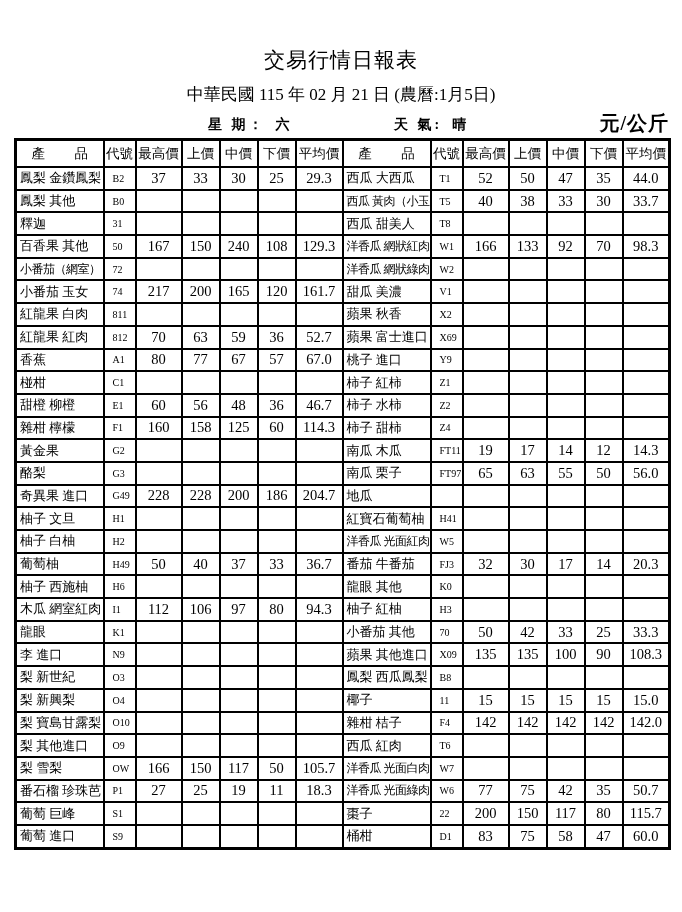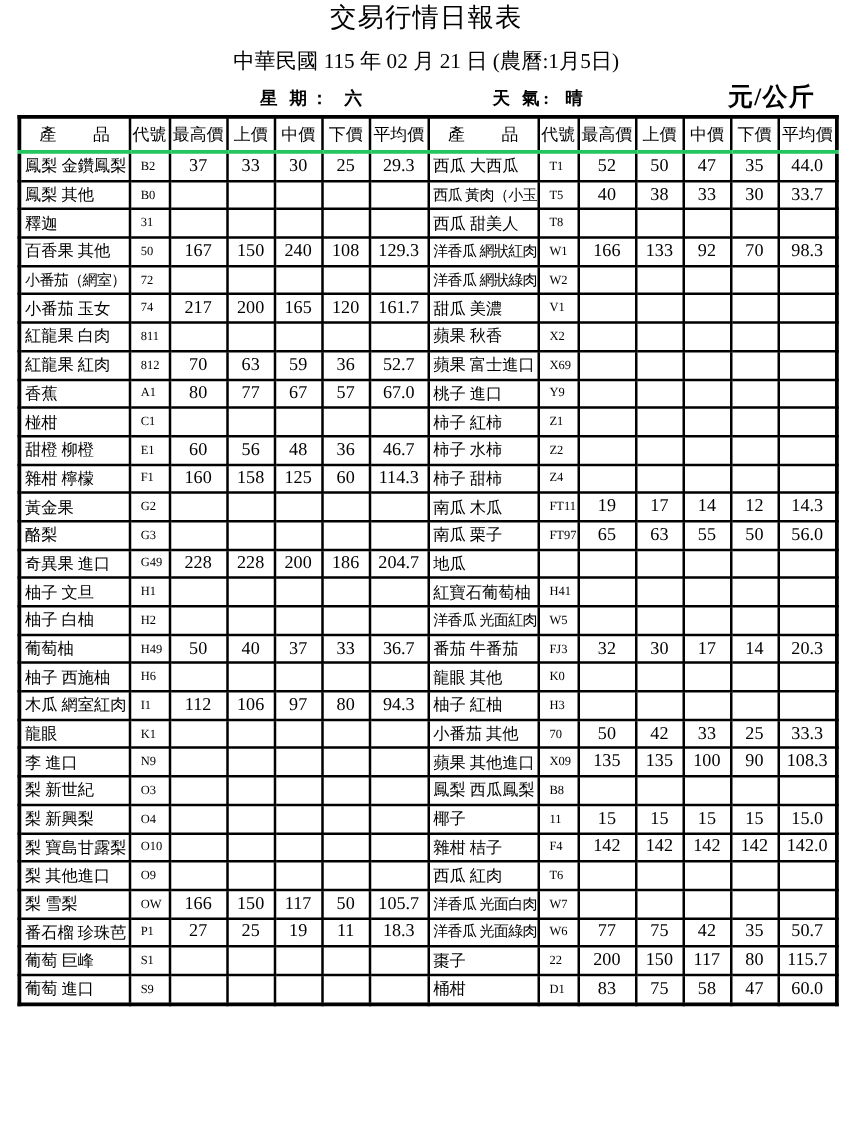--- a/index.html
+++ b/index.html
@@ -2,43 +2,43 @@
 <html><head>
 <meta charset="utf-8">
 <style>
   html,body { margin:0; padding:0; }
   body {
     width:682px; height:912px; background:#ffffff; color:#000000;
     font-family:"Liberation Serif","DejaVu Serif",serif;
     overflow:hidden; position:relative;
   }
   .title {
-    text-align:center; font-size:21px; letter-spacing:1px;
+    text-align:center; padding-top:46px; font-size:21px; letter-spacing:1px;
   }
   .date-line {
     text-align:center; margin-top:9px; font-size:17px;
   }
   .meta-line { position:relative; height:28px; margin-top:4px; font-size:14px;font-weight:bold; }
   .weekday-group { position:absolute; left:208px; top:6px; letter-spacing:3px; }
   .weather-group { position:absolute; left:394px; top:6px; letter-spacing:3px; }
   .meta-value { margin-left:10px; }
-  .unit { position:absolute; right:30px; top:0; font-size:20px; letter-spacing:1px; }
+  .unit { position:absolute; right:13px; top:0; font-size:20px; letter-spacing:1px; }
 
   table.price-table {
     border-collapse:collapse; table-layout:fixed;
     margin-left:14px; width:654px;
     border:3px solid #000;
   }
   .price-table th, .price-table td {
     border:2px solid #000; padding:0 1px; overflow:hidden; white-space:nowrap;
     vertical-align:middle;
   }
   .price-table thead th {
     height:25px; font-size:13.5px; font-weight:normal; text-align:center;
-    border-bottom:3px solid #22c55e;
+    border-bottom:1px solid #22c55e;
   }
   th.h-product { word-spacing:26px; }
   .price-table td { height:20.7px; }
   td.product { font-size:13px; text-align:left; padding-left:3px; }
   td.product.tight   { font-size:12px; letter-spacing:-0.5px; }
   td.product.tighter { font-size:12px; letter-spacing:-0.5px; }
   td.code { font-size:10px; text-align:left; padding-left:8px; }
   td.num  { font-size:14.5px; text-align:center; }
 </style>
 </head>

